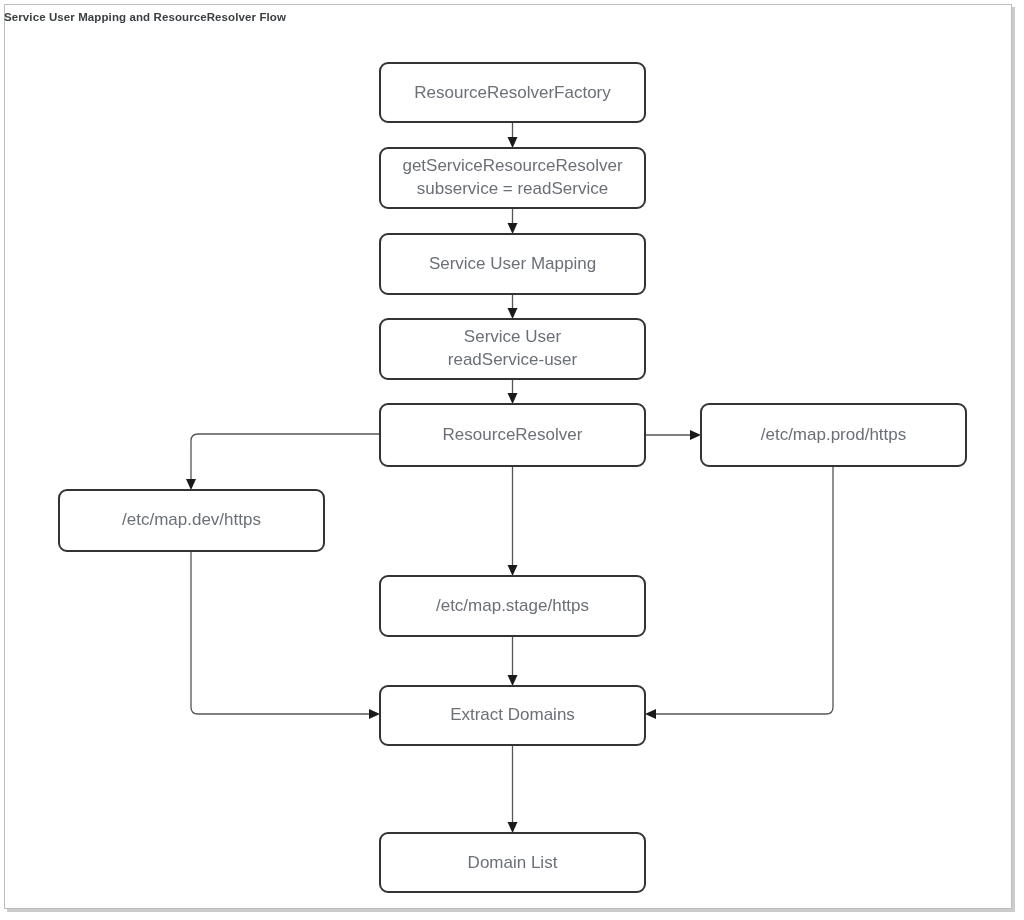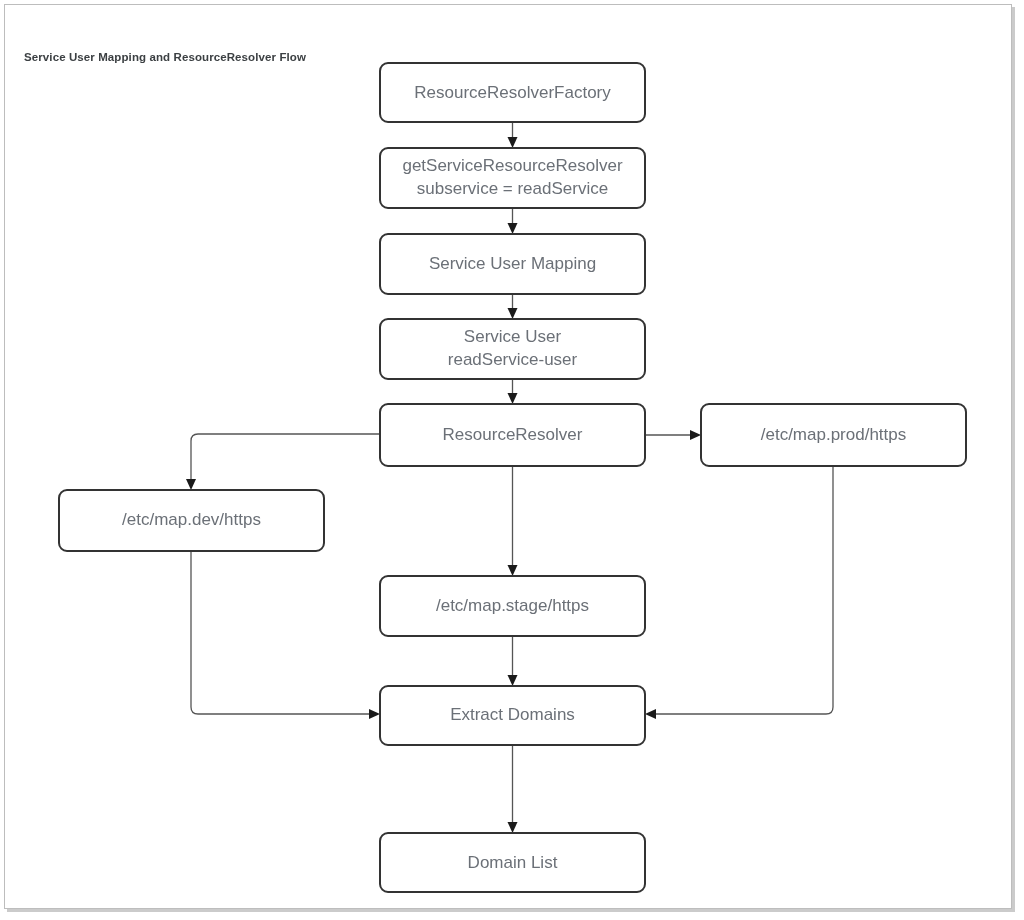--- a/index.html
+++ b/index.html
@@ -23,28 +23,27 @@
     top: 4px;
     width: 1008px;
     height: 905px;
     background: #ffffff;
     border: 1px solid #bdbdbd;
     box-shadow: 3px 3px 0 0 rgba(160,160,160,0.55);
     box-sizing: border-box;
   }
   #diagram-title {
     position: absolute;
-    left: 24px;
+    left: 4px;
     top: 11px;
     font-size: 11.5px;
     font-weight: bold;
     color: #3c4043;
     letter-spacing: 0.1px;
     white-space: nowrap;
-    margin-top: 40px;
   }
   svg#flow {
     position: absolute;
     left: 0;
     top: 0;
     width: 1024px;
     height: 920px;
   }
   .node-rect {
     fill: #ffffff;

